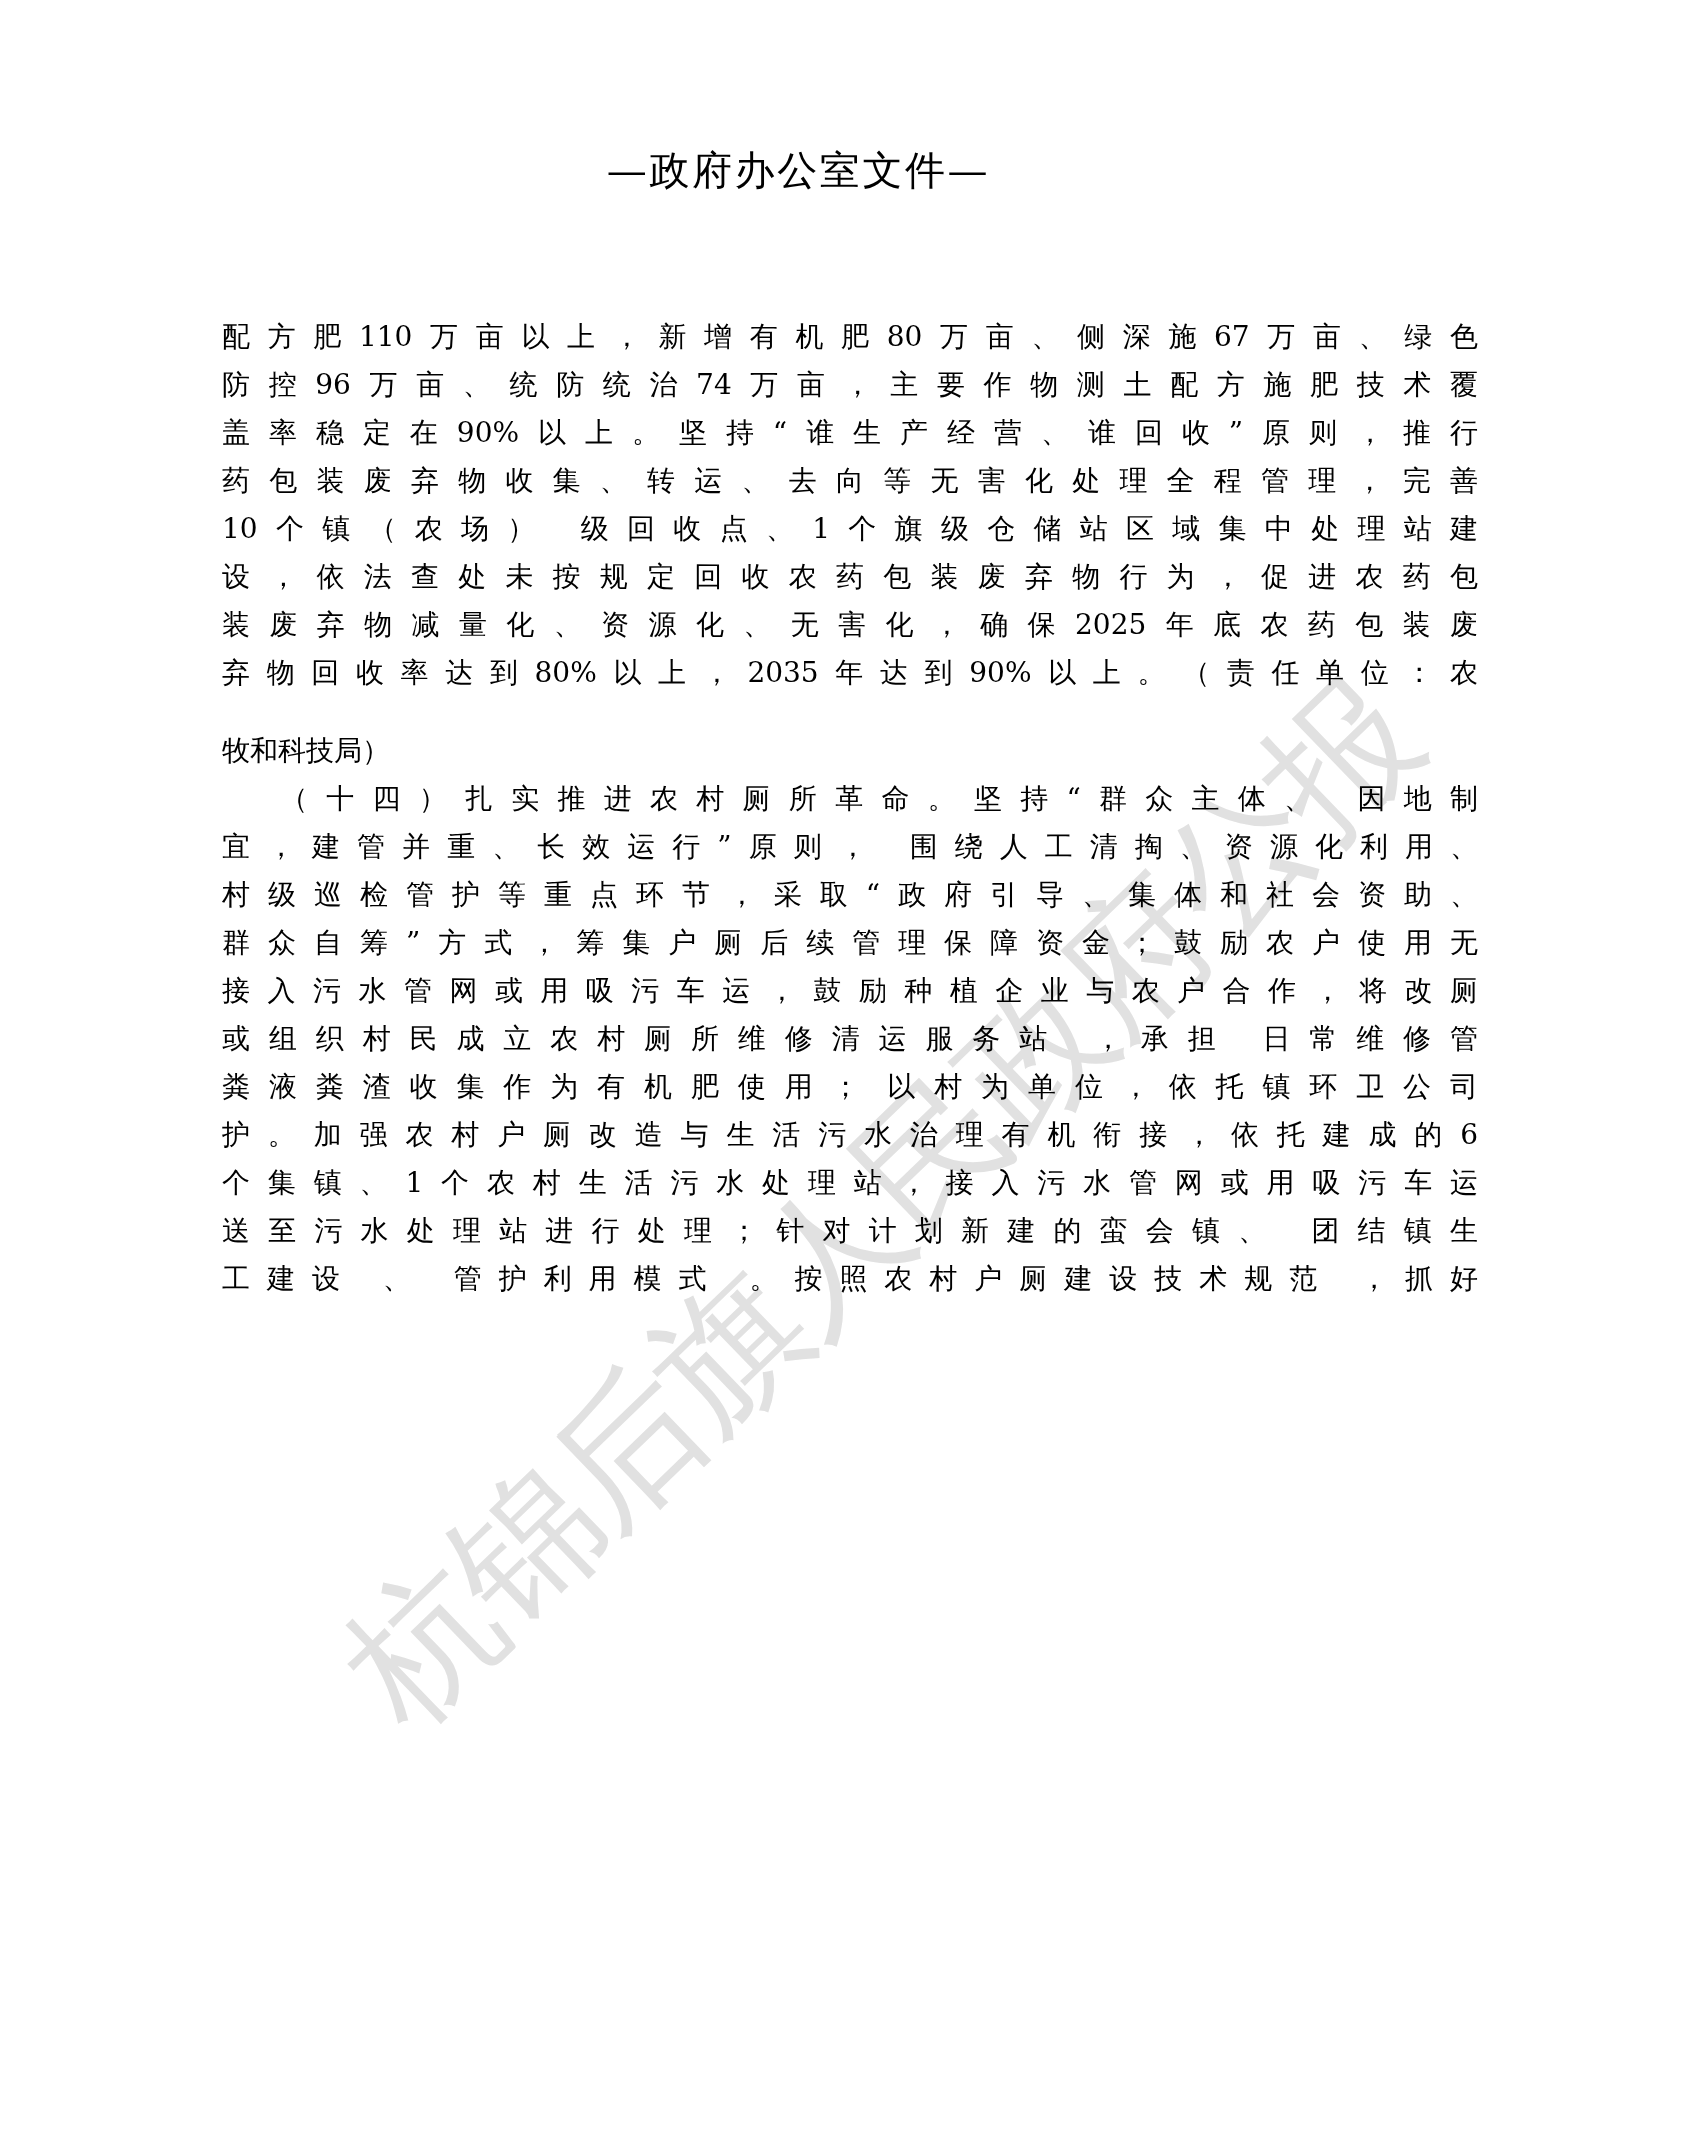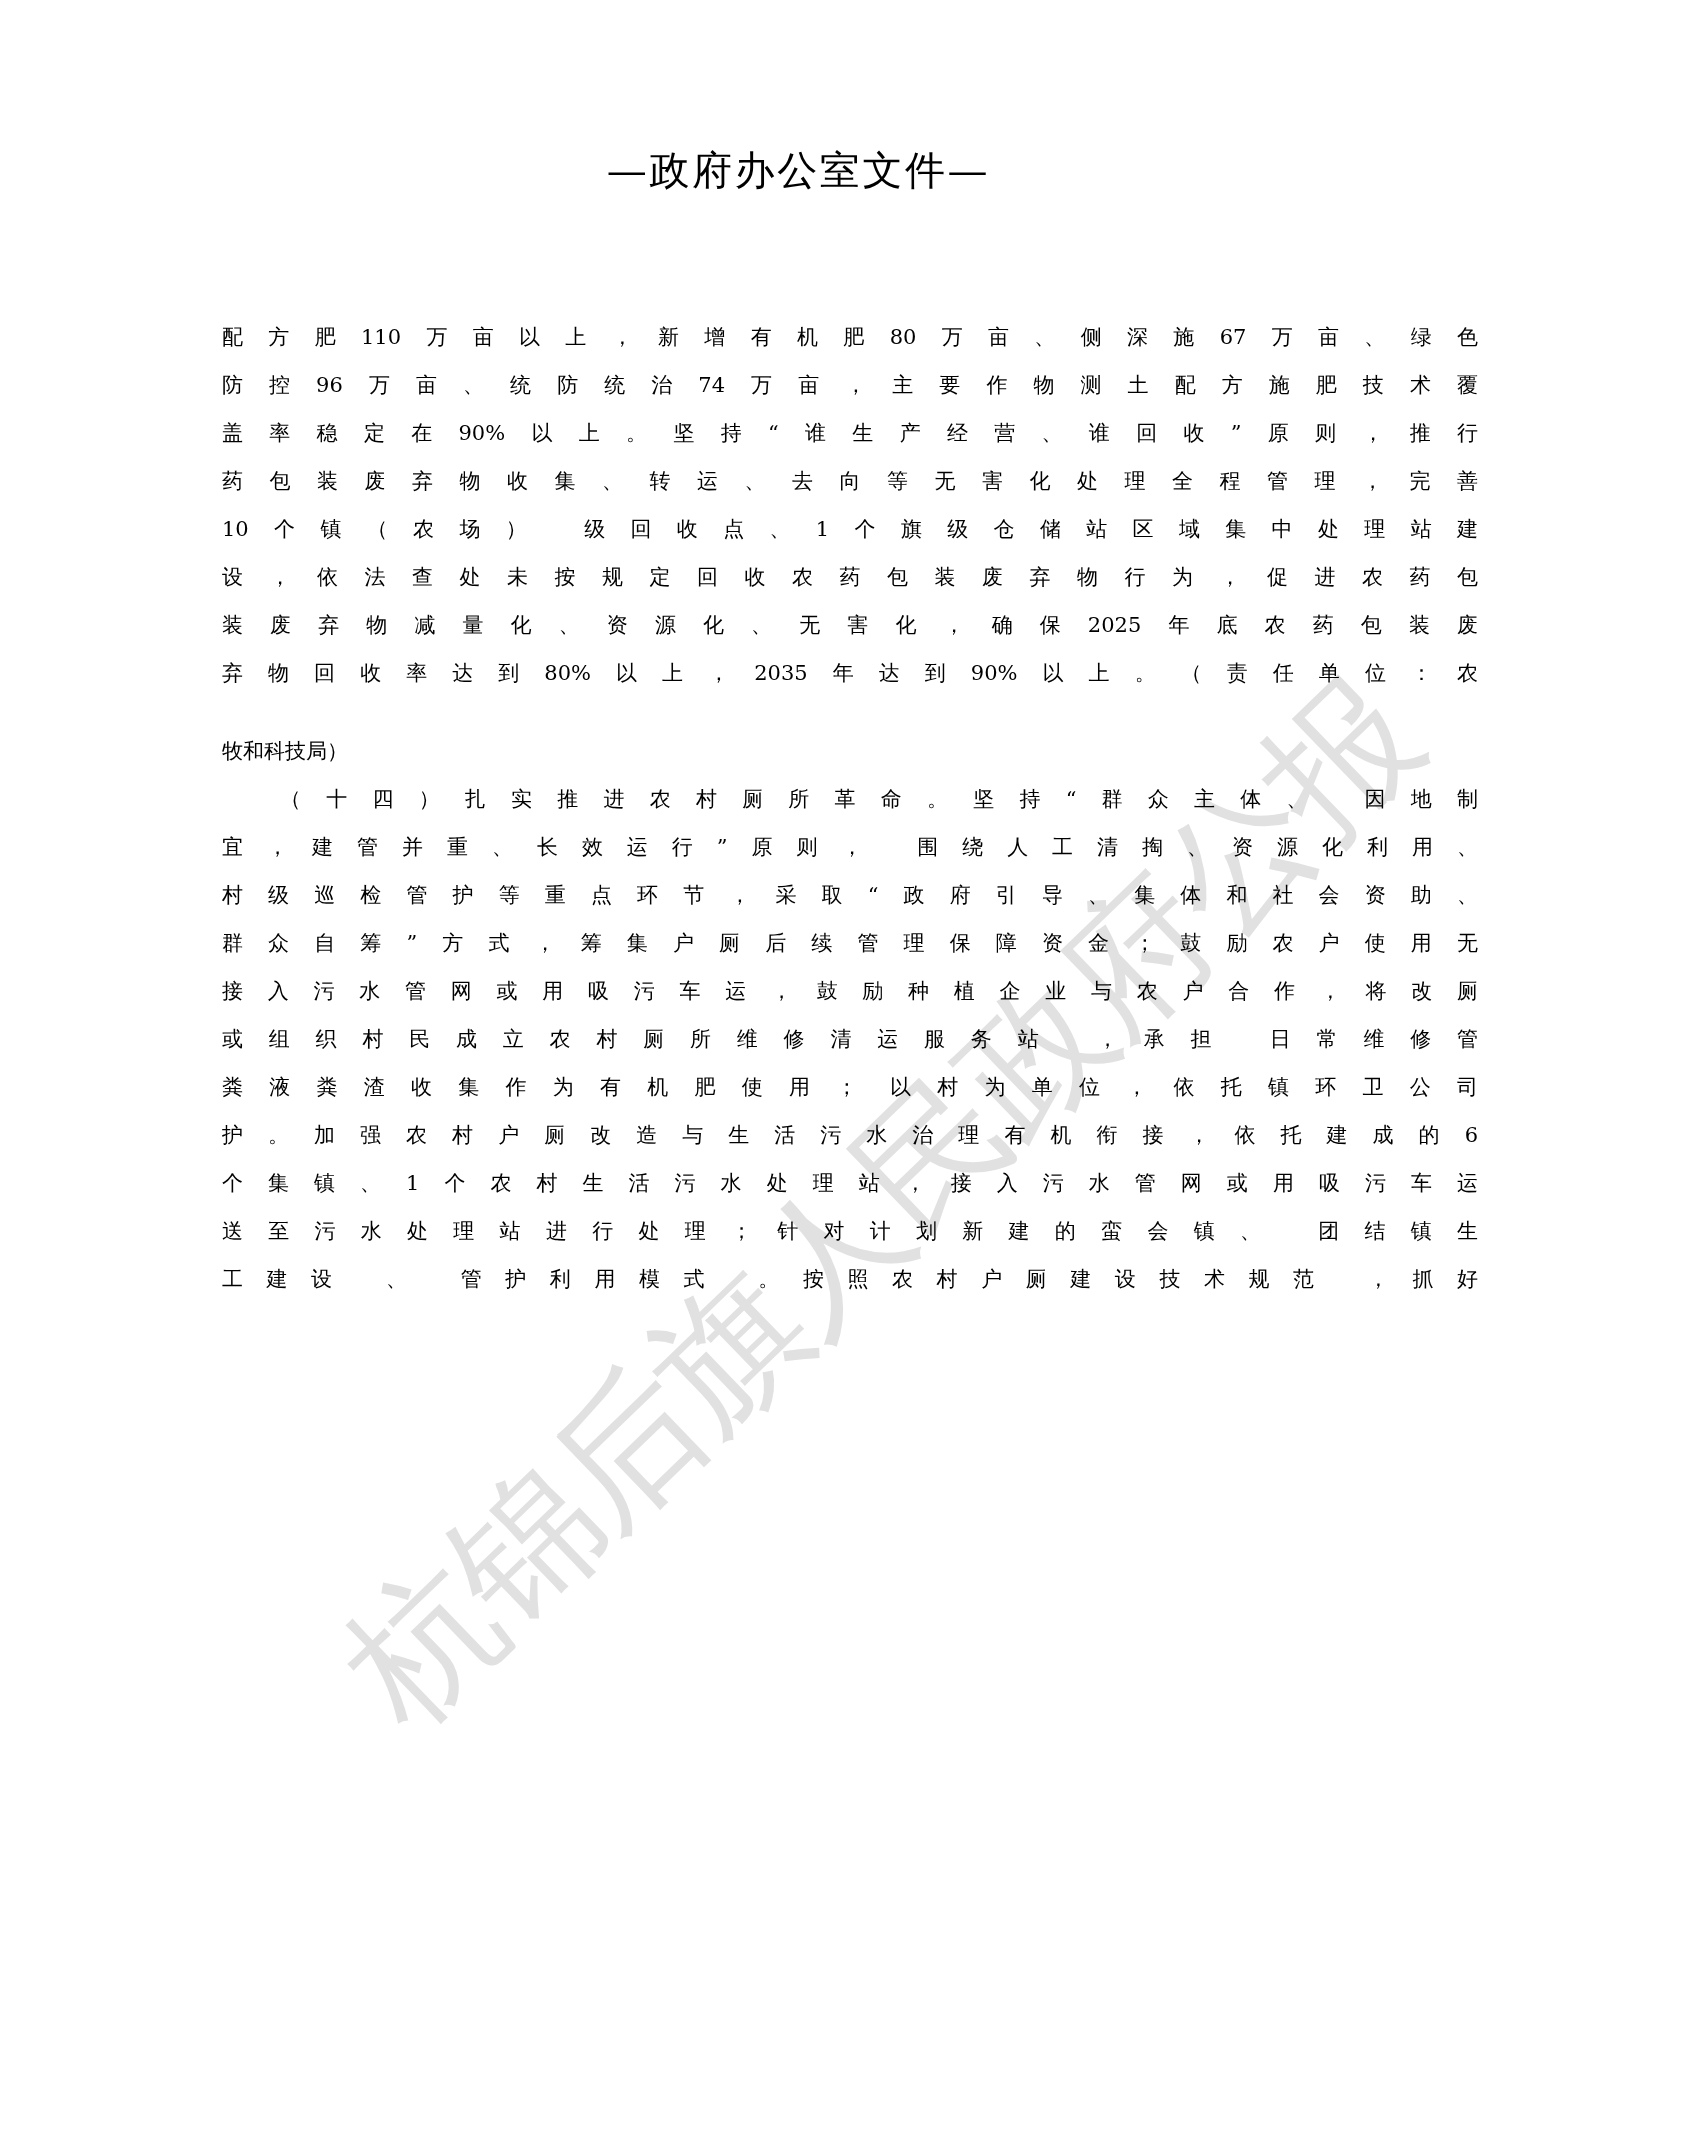--- a/index.html
+++ b/index.html
@@ -11,21 +11,21 @@
   .page-header {
     position: absolute; top: 142px; left: 0; width: 1549px;
     text-align: center; font-size: 40px; line-height: 56px;
     letter-spacing: 2.6px;
     margin-left: 24px;
   }
   .body-text {
     position: absolute; left: 222px; top: 313px; width: 1256px;
   }
   .line {
-    height: 48px; line-height: 48px; font-size: 21px;
+    height: 48px; line-height: 48px; font-size: 28px;
     white-space: nowrap; text-align: justify; text-align-last: justify;
     letter-spacing: 0;
   }
   .line.last { text-align-last: left; margin-top: 30px; }
   .line.indent { padding-left: 58px; }
   .bold { font-weight: normal; }
   .watermark {
     position: absolute; left: 882px; top: 1204px;
     transform: translate(-50%, -50%) rotate(-44deg);
     font-size: 146px; color: #dcdcdc; white-space: nowrap;

